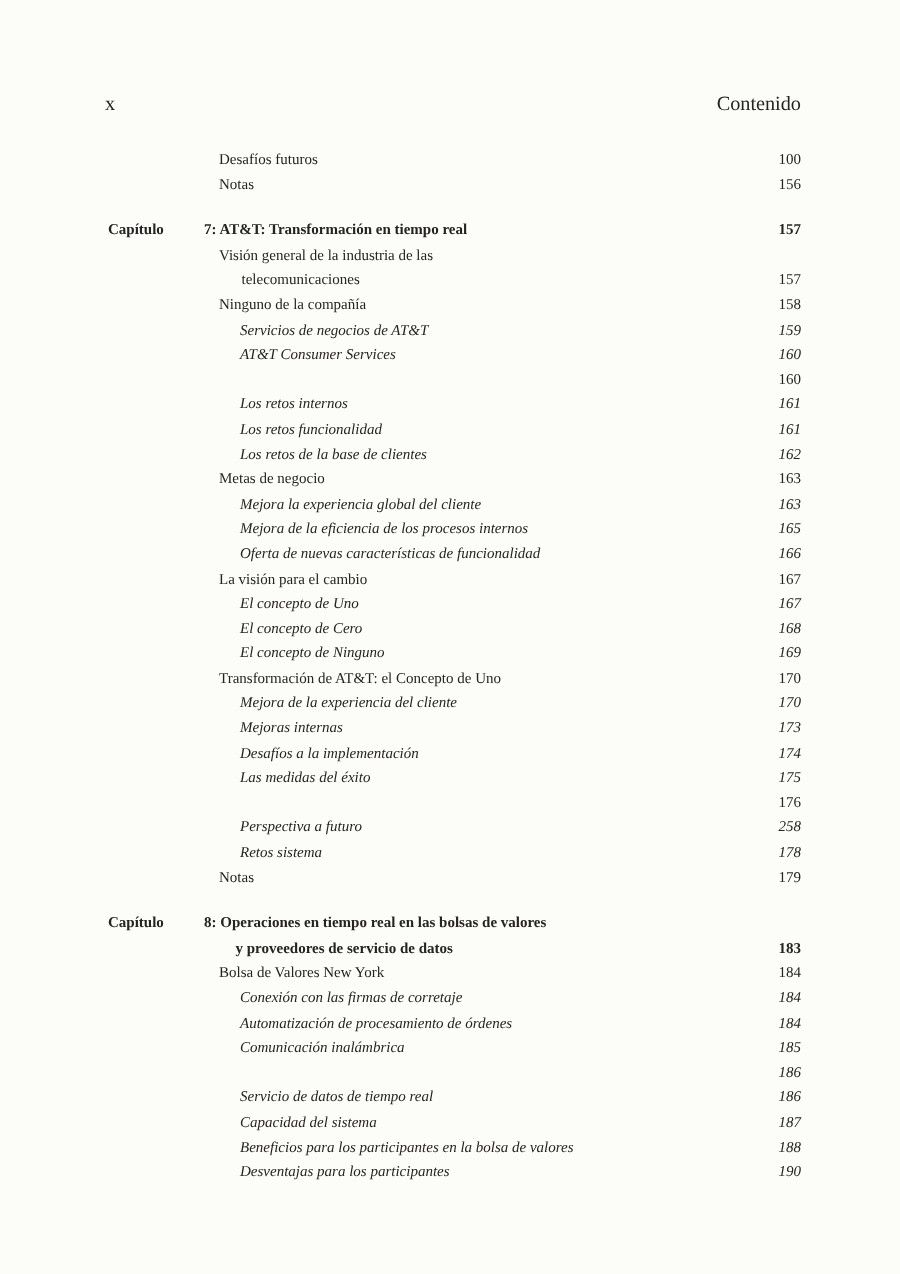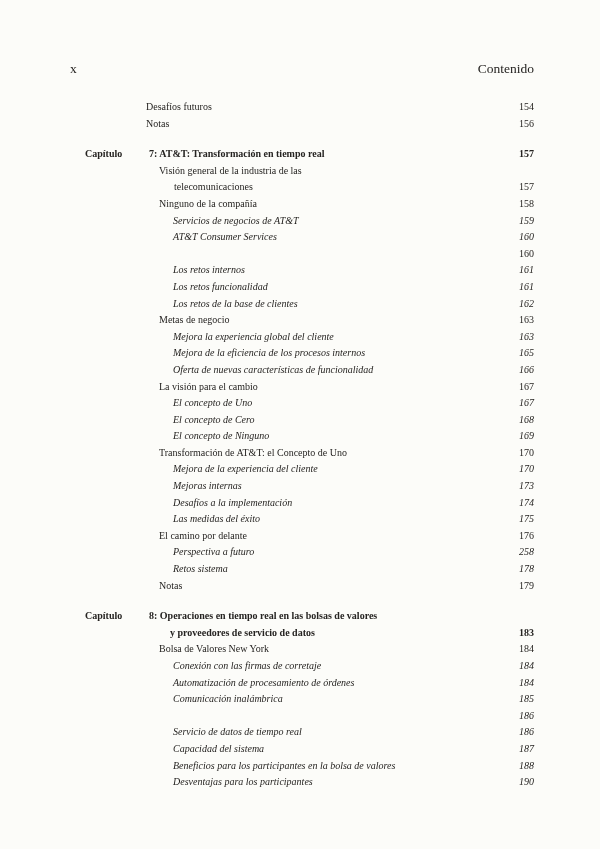--- a/index.html
+++ b/index.html
@@ -49,35 +49,35 @@
   .i3 .txt { padding-left: 91px; }   
   .i4 .txt { padding-left: 87px; }   
   .b  { font-weight: bold; }
   .it { font-style: italic; }
   .chap-label {
     position: absolute;
     left: 2px;
     top: 0;
     font-weight: bold;
   }
-  .block.chapter { margin-top: 14px; margin-left: 13px; }
+  .block.chapter { margin-top: 14px; }
 </style>
 </head>
 <body>
 
 <div class="sheet">
   <div class="running-header">
     <span>x</span>
     <span>Contenido</span>
   </div>
   <div class="toc">
       <div class="block">
         <div class="row i1">
           <span class="txt">Desafíos futuros</span>
-          <span class="pg">154</span>
+          <span class="pg">100</span>
         </div>
         <div class="row i1">
           <span class="txt">Notas</span>
           <span class="pg">156</span>
         </div>
       </div>
       <div class="block chapter">
         <div class="row i0 b">
           <span class="chap-label">Capítulo</span>
           <span class="txt">7: AT&amp;T: Transformación en tiempo real</span>
@@ -164,21 +164,20 @@
         </div>
         <div class="row i2 it">
           <span class="txt">Desafíos a la implementación</span>
           <span class="pg">174</span>
         </div>
         <div class="row i2 it">
           <span class="txt">Las medidas del éxito</span>
           <span class="pg">175</span>
         </div>
         <div class="row i1">
-          <span class="txt">El camino por delante</span>
           <span class="pg">176</span>
         </div>
         <div class="row i2 it">
           <span class="txt">Perspectiva a futuro</span>
           <span class="pg">258</span>
         </div>
         <div class="row i2 it">
           <span class="txt">Retos sistema</span>
           <span class="pg">178</span>
         </div>

